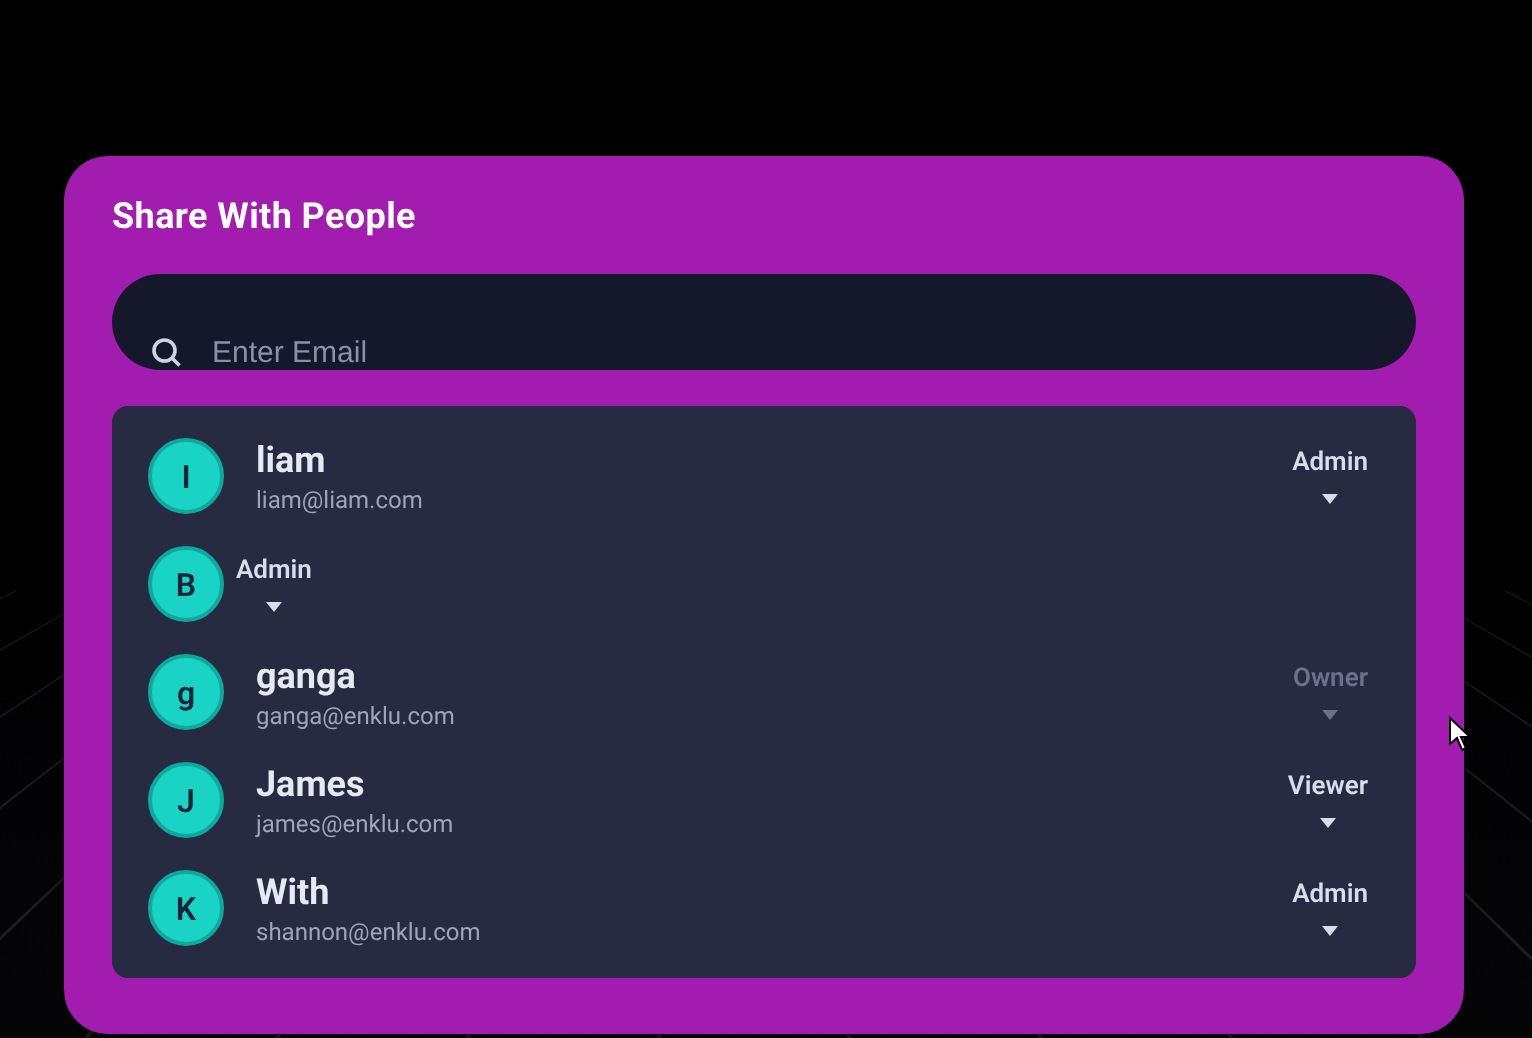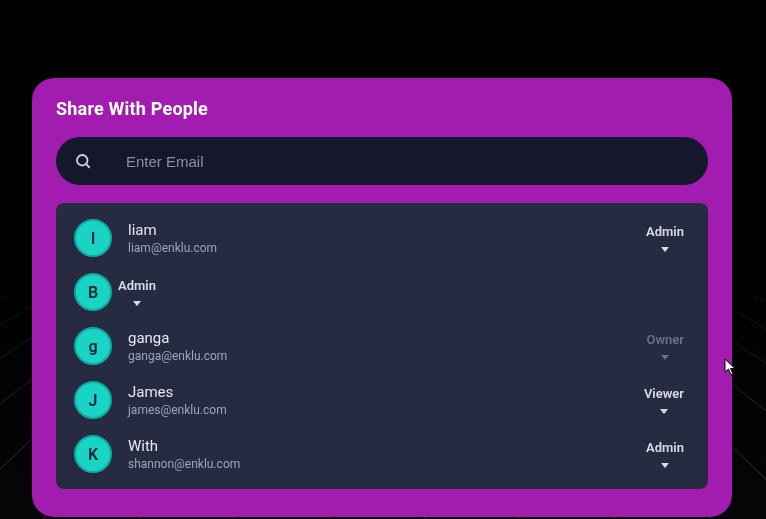--- a/index.html
+++ b/index.html
@@ -40,27 +40,26 @@
 }
 .modal-title {
   color: #fff;
   font-size: 18px;
   font-weight: 700;
   margin-bottom: 18px;
   letter-spacing: 0.2px;
 }
 .search-bar {
   display: flex;
-  align-items: center;
+  align-items: flex-end;
   background: #15182a;
   border-radius: 30px;
   padding: 0 18px;
   height: 48px;
   margin-bottom: 18px;
-  gap: 20px;
 }
 .search-icon svg {
   width: 18px;
   height: 18px;
   display: block;
 }
 .search-input {
   flex: 1;
   background: transparent;
   border: none;
@@ -97,22 +96,22 @@
   flex-shrink: 0;
   border: 2px solid #0fa89d;
 }
 .person-info {
   margin-left: 16px;
   flex: 1;
   min-width: 0;
 }
 .person-name {
   color: #e6e9f2;
-  font-size: 15px;
-  font-weight: 400;
+  font-size: 18px;
+  font-weight: 700;
 }
 .person-email {
   color: #9da4bb;
   font-size: 12px;
   margin-top: 2px;
 }
 .role-select {
   display: flex;
   align-items: center;
   gap: 8px;
@@ -166,21 +165,21 @@
     </span>
     <input class="search-input" type="text" placeholder="Enter Email" value="" style="">
   </div>
 
   <div class="people-list">
 
     <div class="person-row">
       <div class="avatar">I</div>
       <div class="person-info">
         <div class="person-name">liam</div>
-        <div class="person-email">liam@enklu.com</div>
+        <div class="person-email">liam@liam.com</div>
       </div>
       <div class="role-select">
         <span>Admin</span>
         <span class="caret"></span>
       </div>
     </div>
 
     <div class="person-row">
       <div class="avatar">B</div>
       <div class="role-select">

